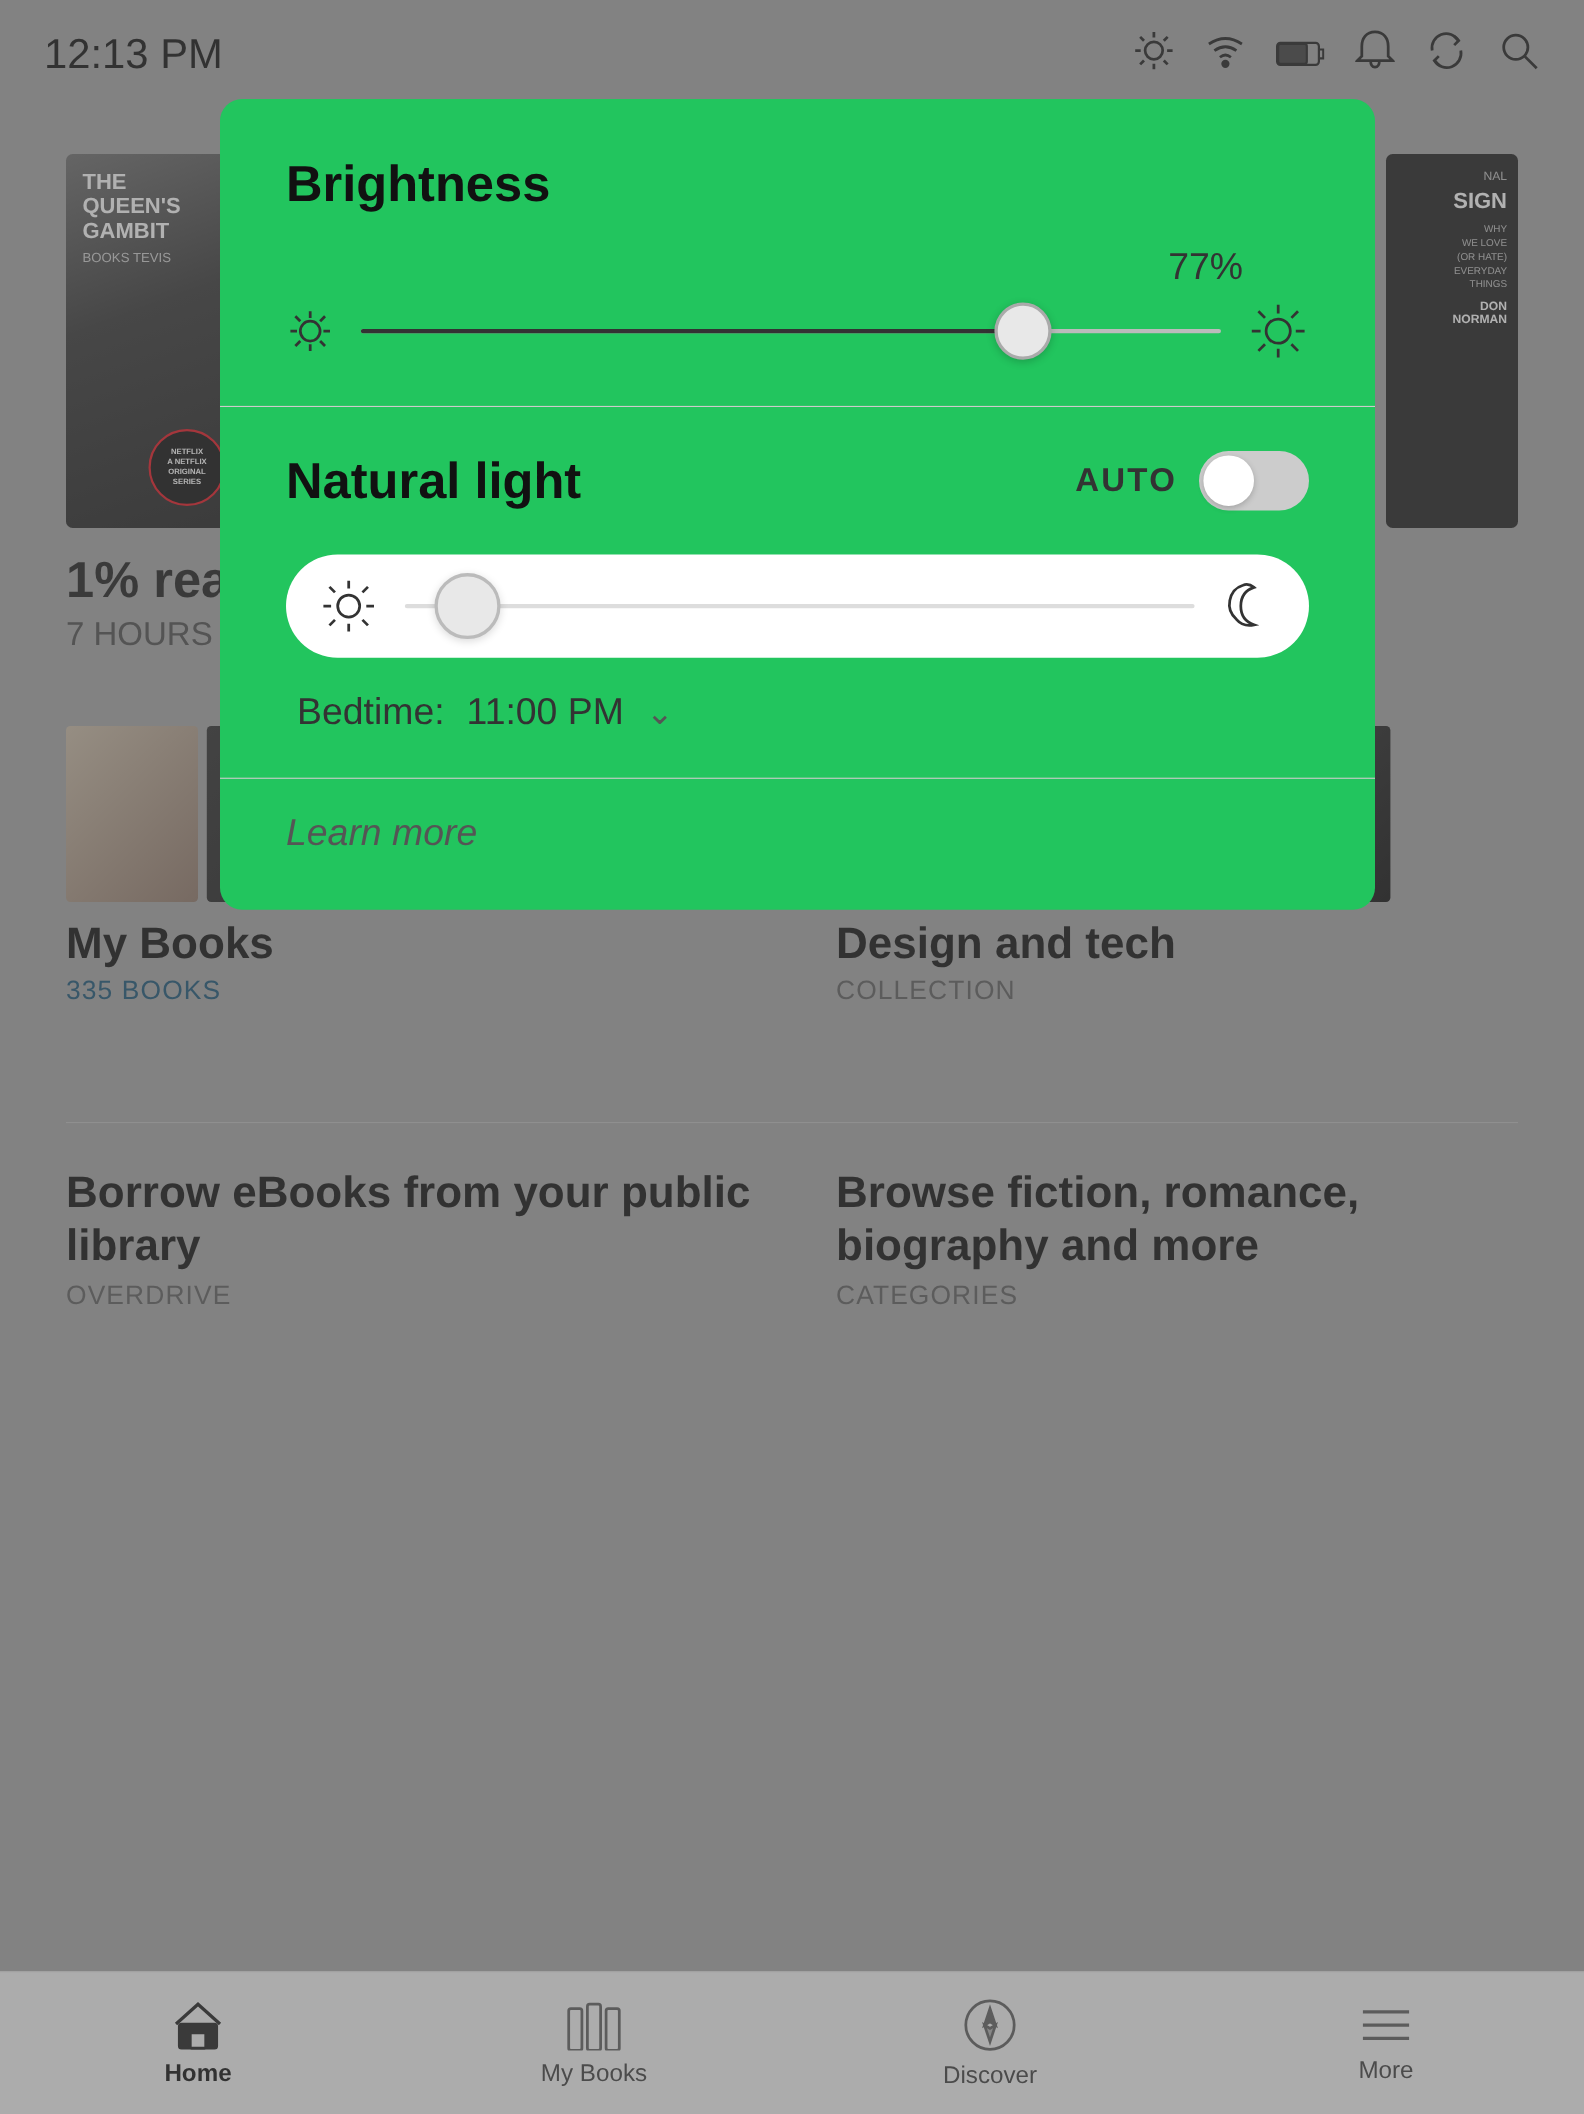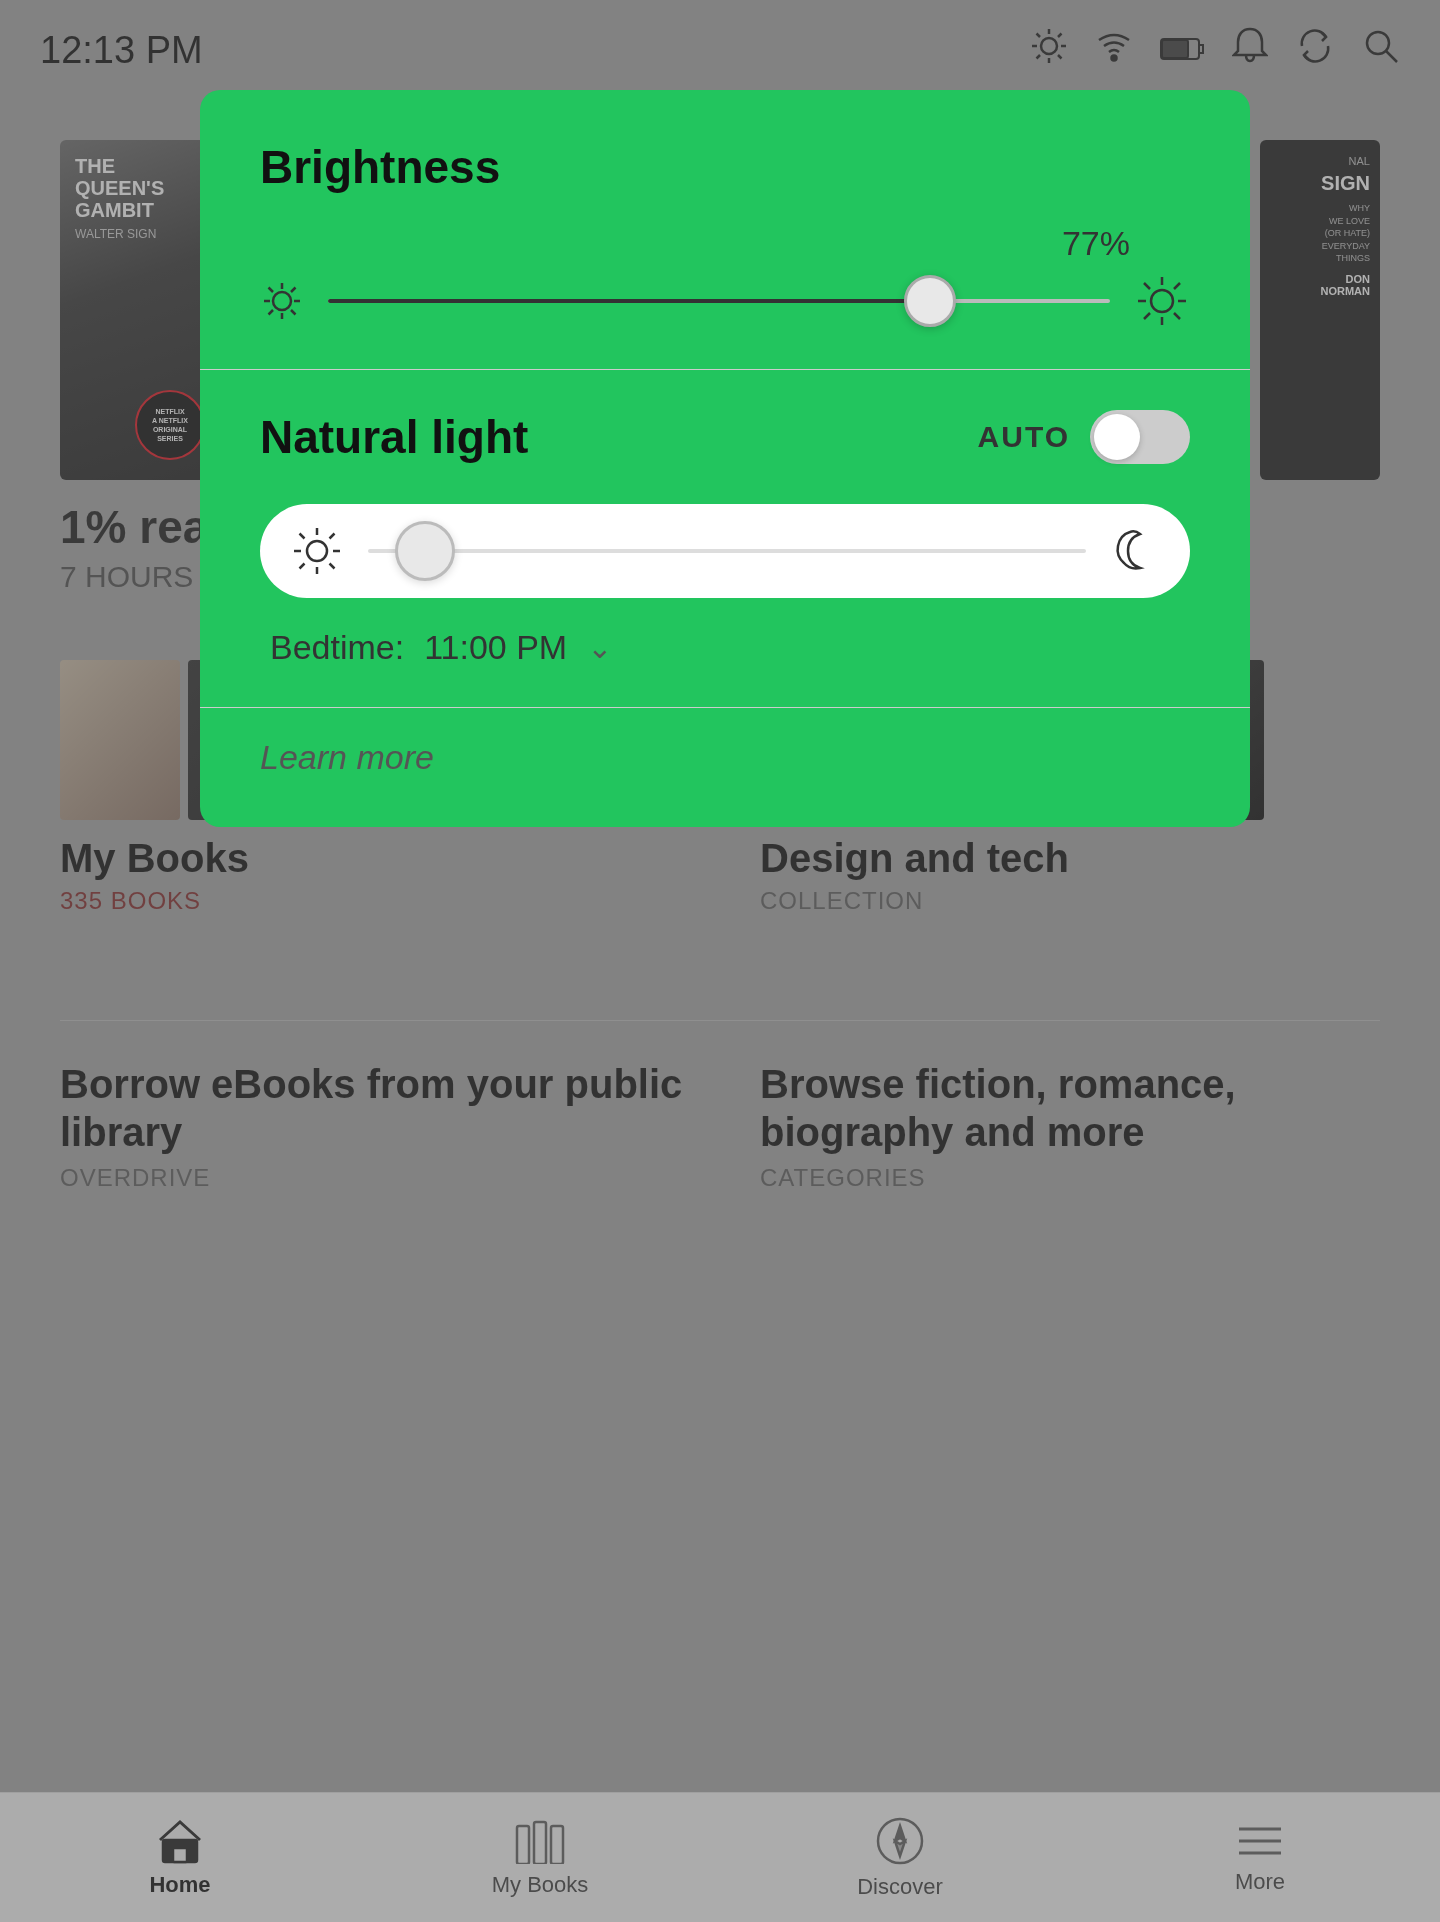--- a/index.html
+++ b/index.html
@@ -369,21 +369,21 @@
           <line x1="24" y1="24" x2="35" y2="35"></line>
         </svg>
       </span>
     </div>
   </div>
 
   <div style="position:absolute; top:140px; left:60px; z-index:2;">
     <div style="width:220px; height:340px; background:linear-gradient(160deg,#666 0%,#2a2a2a 40%,#111 100%); border-radius:6px; position:relative; overflow:hidden;">
       <div style="position:absolute;top:15px;left:15px;right:15px;">
         <div style="font-size:20px;font-weight:900;color:#fff;text-transform:uppercase;line-height:1.1;">THE<br>QUEEN'S<br>GAMBIT</div>
-        <div style="font-size:12px;color:#ccc;margin-top:6px;">WALTER SIGN</div>
+        <div style="font-size:12px;color:#ccc;margin-top:6px;">BOOKS TEVIS</div>
       </div>
       <div style="position:absolute;bottom:20px;left:50%;transform:translateX(-50%);width:70px;height:70px;border-radius:50%;border:2px solid #e50914;background:#000;display:flex;align-items:center;justify-content:center;">
         <div style="text-align:center;color:#fff;font-size:7px;font-weight:700;line-height:1.3;">NETFLIX<br>A NETFLIX<br>ORIGINAL<br>SERIES</div>
       </div>
     </div>
   </div>
 
   <div style="position:absolute; top:140px; right:60px; z-index:2;">
     <div style="width:120px; height:340px; background:#111; border-radius:6px; overflow:hidden; padding:15px 10px;">
       <div style="color:#fff;font-size:20px;font-weight:900;text-align:right;text-transform:uppercase;line-height:1.1;">
@@ -401,21 +401,21 @@
   </div>
 
   <div style="position:absolute; top:660px; left:60px; width:640px; z-index:2;">
     <div style="display:flex;gap:8px;margin-bottom:16px;">
       <div style="width:120px;height:160px;border-radius:4px;background:linear-gradient(135deg,#c8b8a2,#8a7060);"></div>
       <div style="width:120px;height:160px;border-radius:4px;background:linear-gradient(135deg,#222,#111);"></div>
       <div style="width:120px;height:160px;border-radius:4px;background:linear-gradient(135deg,#666,#444);"></div>
       <div style="width:120px;height:160px;border-radius:4px;background:linear-gradient(135deg,#888,#555);"></div>
     </div>
     <div style="font-size:40px;font-weight:700;color:#000;margin-bottom:6px;">My Books</div>
-    <div style="font-size:24px;color:#7f1d1d;text-transform:uppercase;letter-spacing:1px;">335 BOOKS</div>
+    <div style="font-size:24px;color:#0c4a6e;text-transform:uppercase;letter-spacing:1px;">335 BOOKS</div>
   </div>
 
   <div style="position:absolute; top:660px; left:760px; width:640px; z-index:2;">
     <div style="display:flex;gap:8px;margin-bottom:16px;">
       <div style="width:120px;height:160px;border-radius:4px;background:linear-gradient(135deg,#aaa,#777);"></div>
       <div style="width:120px;height:160px;border-radius:4px;background:linear-gradient(135deg,#555,#333);"></div>
       <div style="width:120px;height:160px;border-radius:4px;background:linear-gradient(135deg,#999,#666);"></div>
       <div style="width:120px;height:160px;border-radius:4px;background:linear-gradient(135deg,#222,#000);"></div>
     </div>
     <div style="font-size:40px;font-weight:700;color:#000;margin-bottom:6px;">Design and tech</div>

